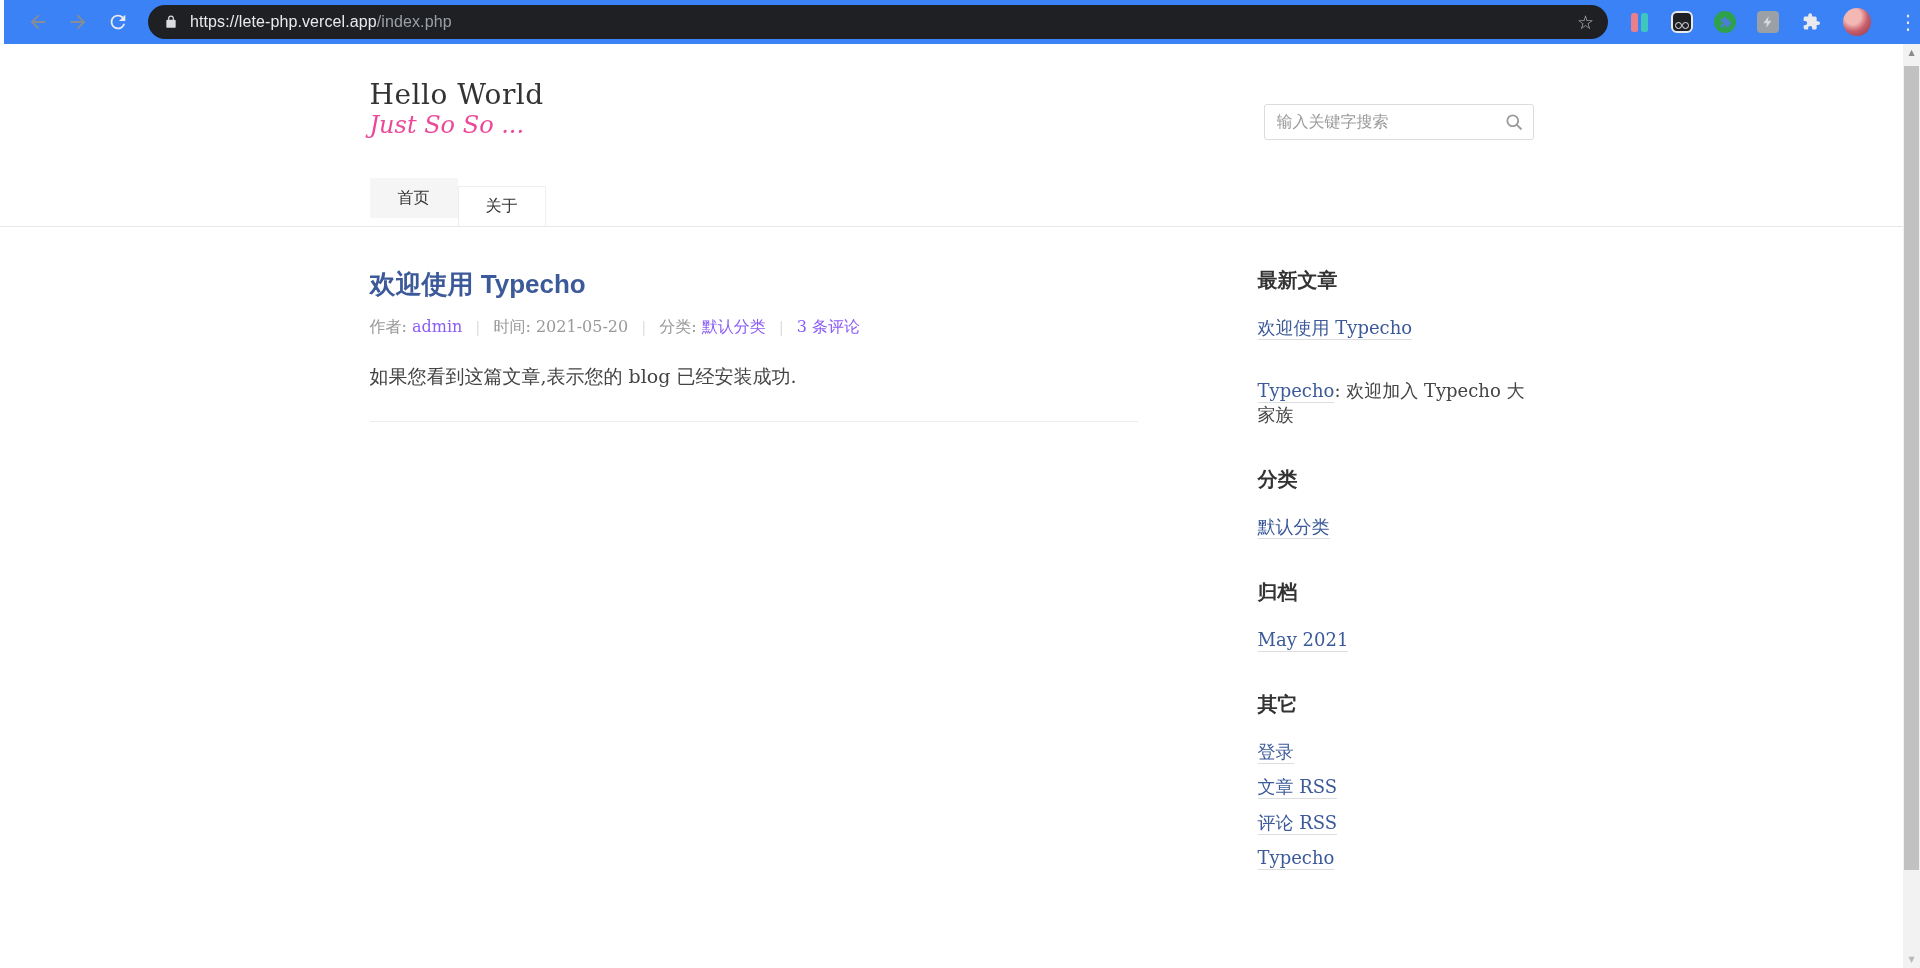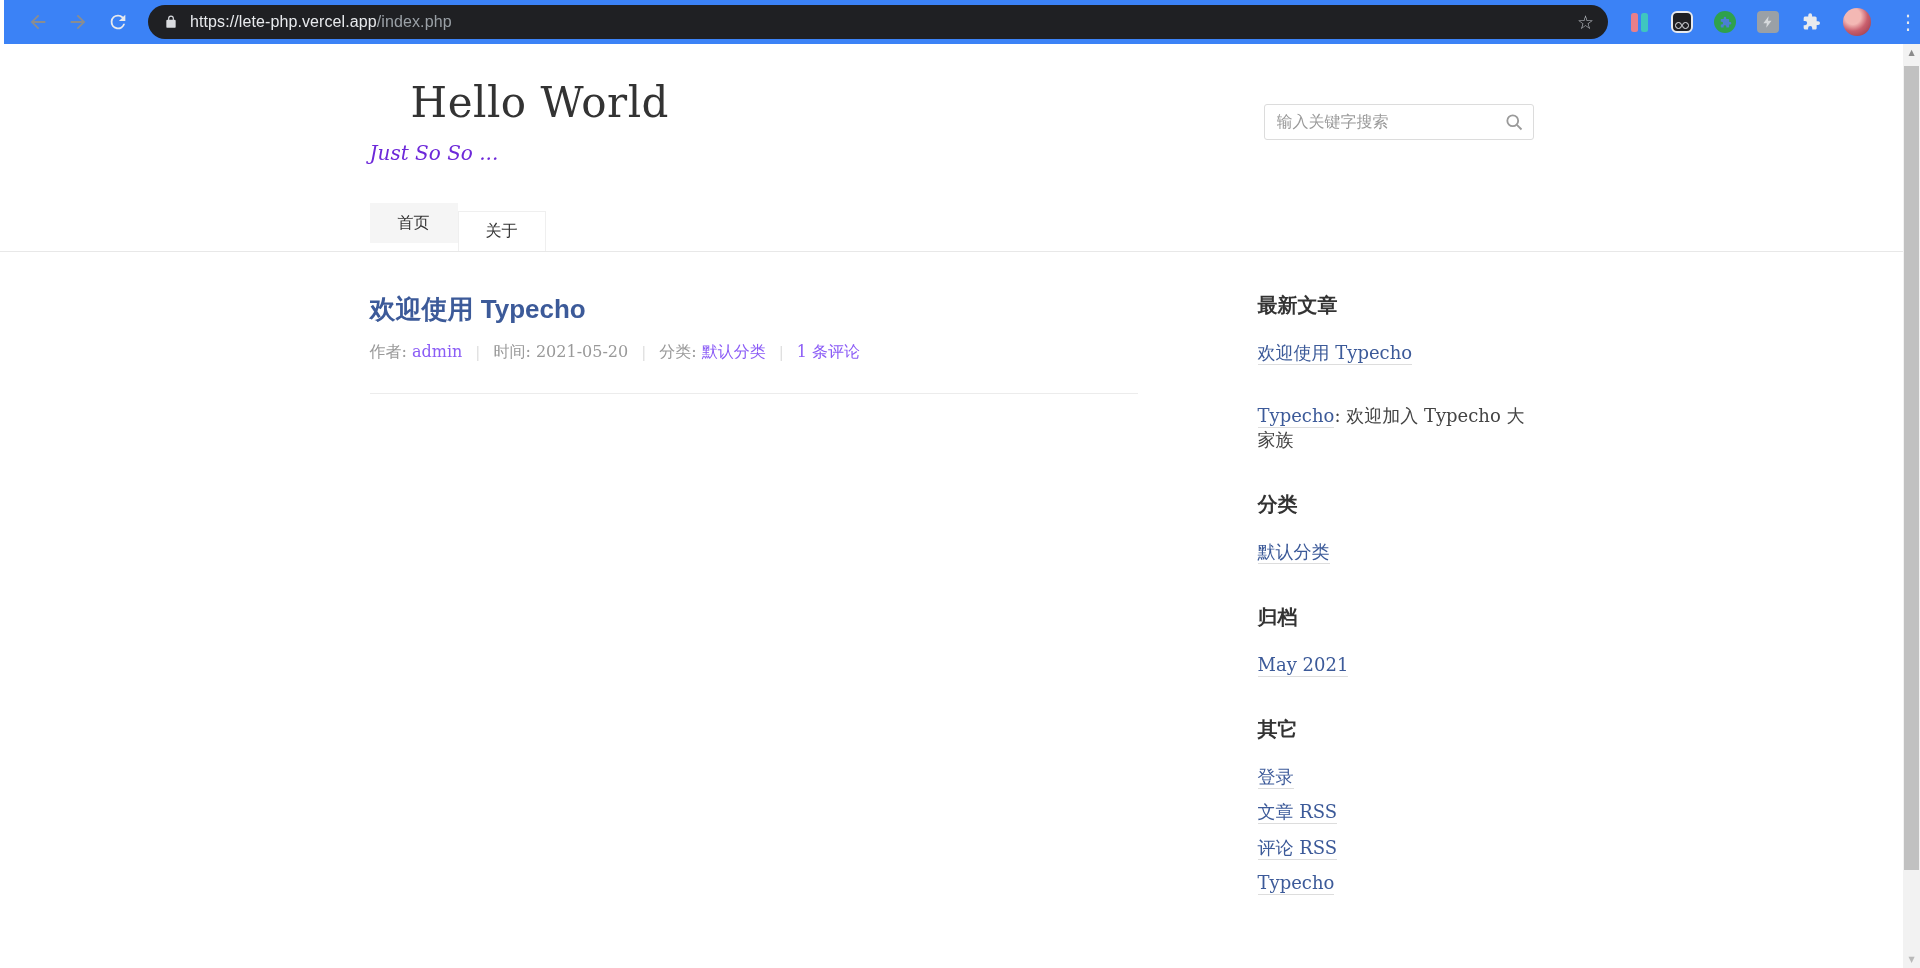--- a/index.html
+++ b/index.html
@@ -87,23 +87,23 @@
   .page {
     position: absolute; top: 44px; left: 0;
     width: 1903px; height: 924px;
     background: #ffffff;
     overflow: hidden;
   }
   .container { width: 1164px; margin: 0 auto; }
 
   .site-header { border-bottom: 1px solid #e8e8e8; }
   .header-top { display: flex; justify-content: space-between; align-items: flex-start; padding-top: 34px; }
-  .site-title { font-size: 42px; font-weight: 400; color: #333; letter-spacing: 0.5px; margin-left: 41px; }
+  .site-title { font-size: 28px; font-weight: 400; color: #333; letter-spacing: 0.5px; }
   .site-title a { color: #333; text-decoration: none; }
-  .site-subtitle { margin-top: 14px; font-size: 20px; font-style: italic; color: #6d28d9; }
+  .site-subtitle { margin-top: 0; font-size: 24px; font-style: italic; color: #ec4899; }
 
   .search-box { position: relative; margin-top: 26px; }
   .search-input {
     width: 270px; height: 36px;
     border: 1px solid #dcdcdc; border-radius: 3px;
     padding: 0 40px 0 12px;
     font-size: 16px; color: #444;
     font-family: "Liberation Sans", "DejaVu Sans", sans-serif;
     outline: none; background: #fff;
   }
@@ -242,22 +242,23 @@
       </nav>
     </div>
   </header>
 
   <main class="container main-layout">
 
     <section class="posts">
       <article>
         <h2 class="post-title"><a>欢迎使用 Typecho</a></h2>
         <div class="post-meta">
-          <span>作者: </span><a>admin</a><span class="meta-sep">|</span><span>时间: </span><span>2021-05-20</span><span class="meta-sep">|</span><span>分类: </span><a>默认分类</a><span class="meta-sep">|</span><a>1 条评论</a>
+          <span>作者: </span><a>admin</a><span class="meta-sep">|</span><span>时间: </span><span>2021-05-20</span><span class="meta-sep">|</span><span>分类: </span><a>默认分类</a><span class="meta-sep">|</span><a>3 条评论</a>
         </div>
+        <p class="post-body">如果您看到这篇文章,表示您的 blog 已经安装成功.</p>
         <hr class="post-divider">
       </article>
     </section>
 
     <aside class="sidebar">
       <div class="widget">
         <h3>最新文章</h3>
         <ul>
           <li><a>欢迎使用 Typecho</a></li>
         </ul>

